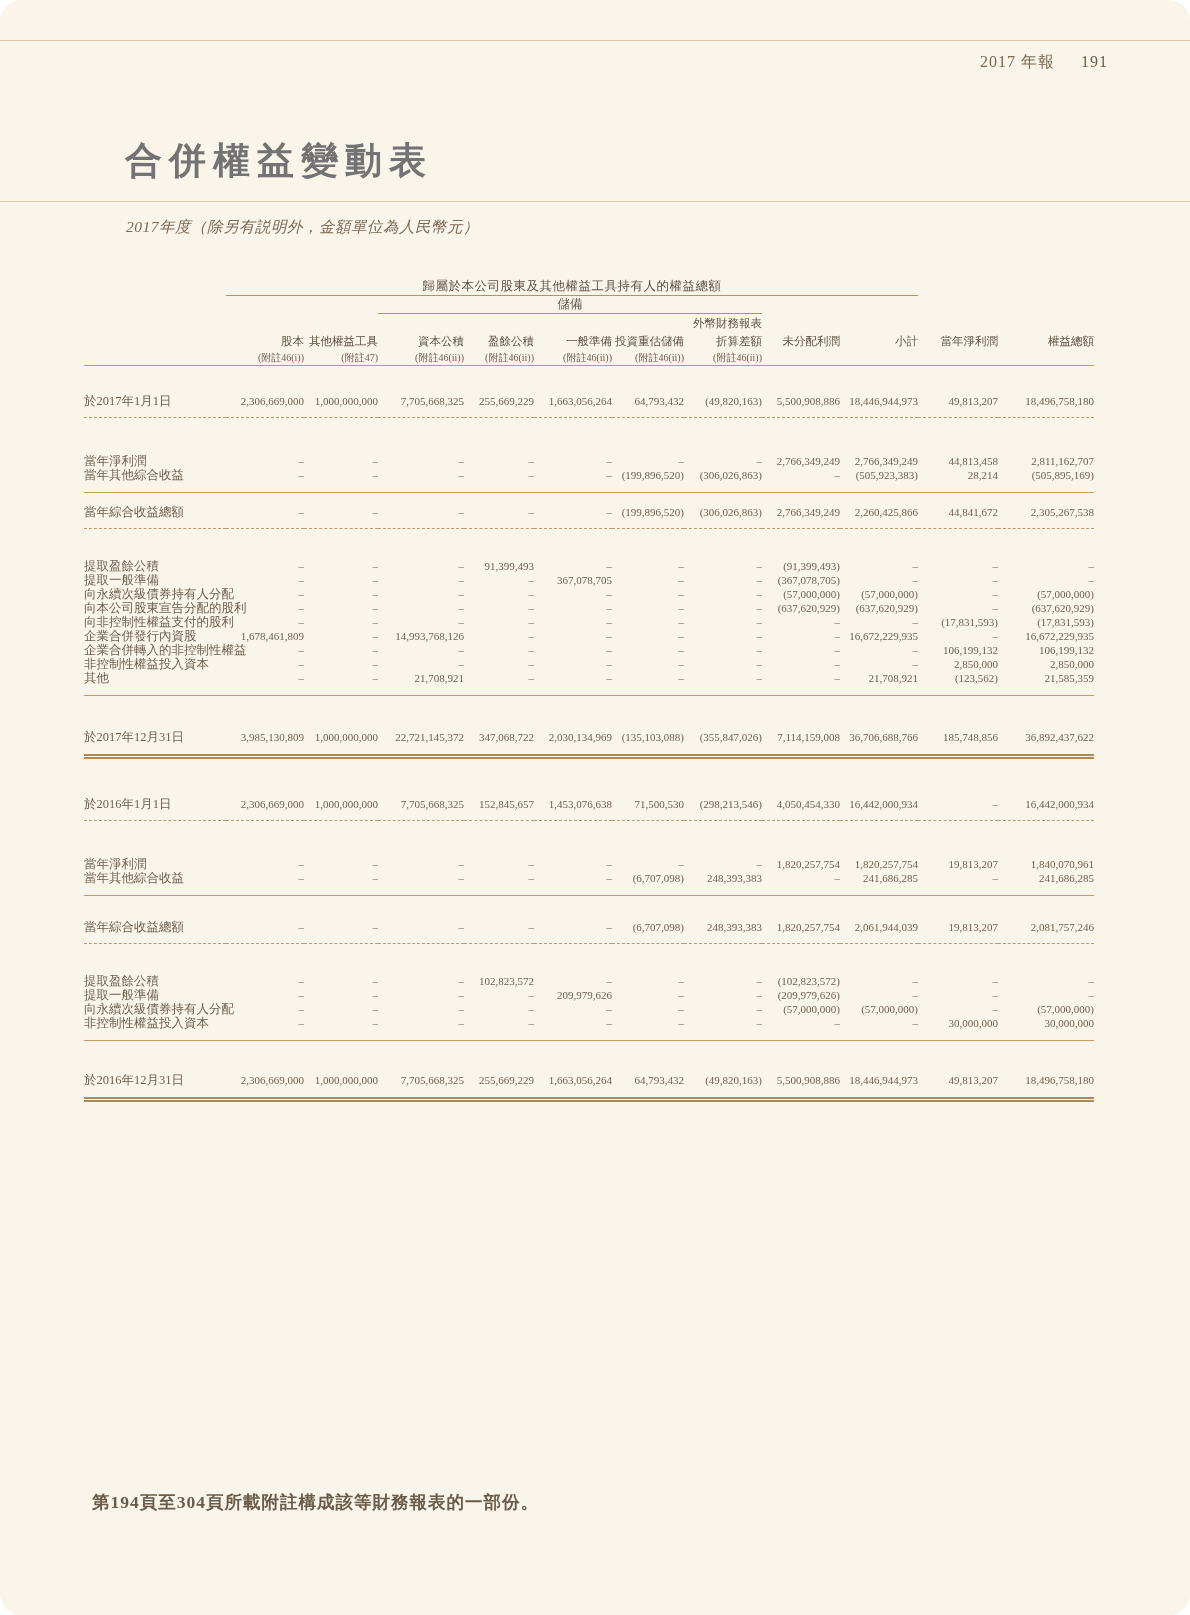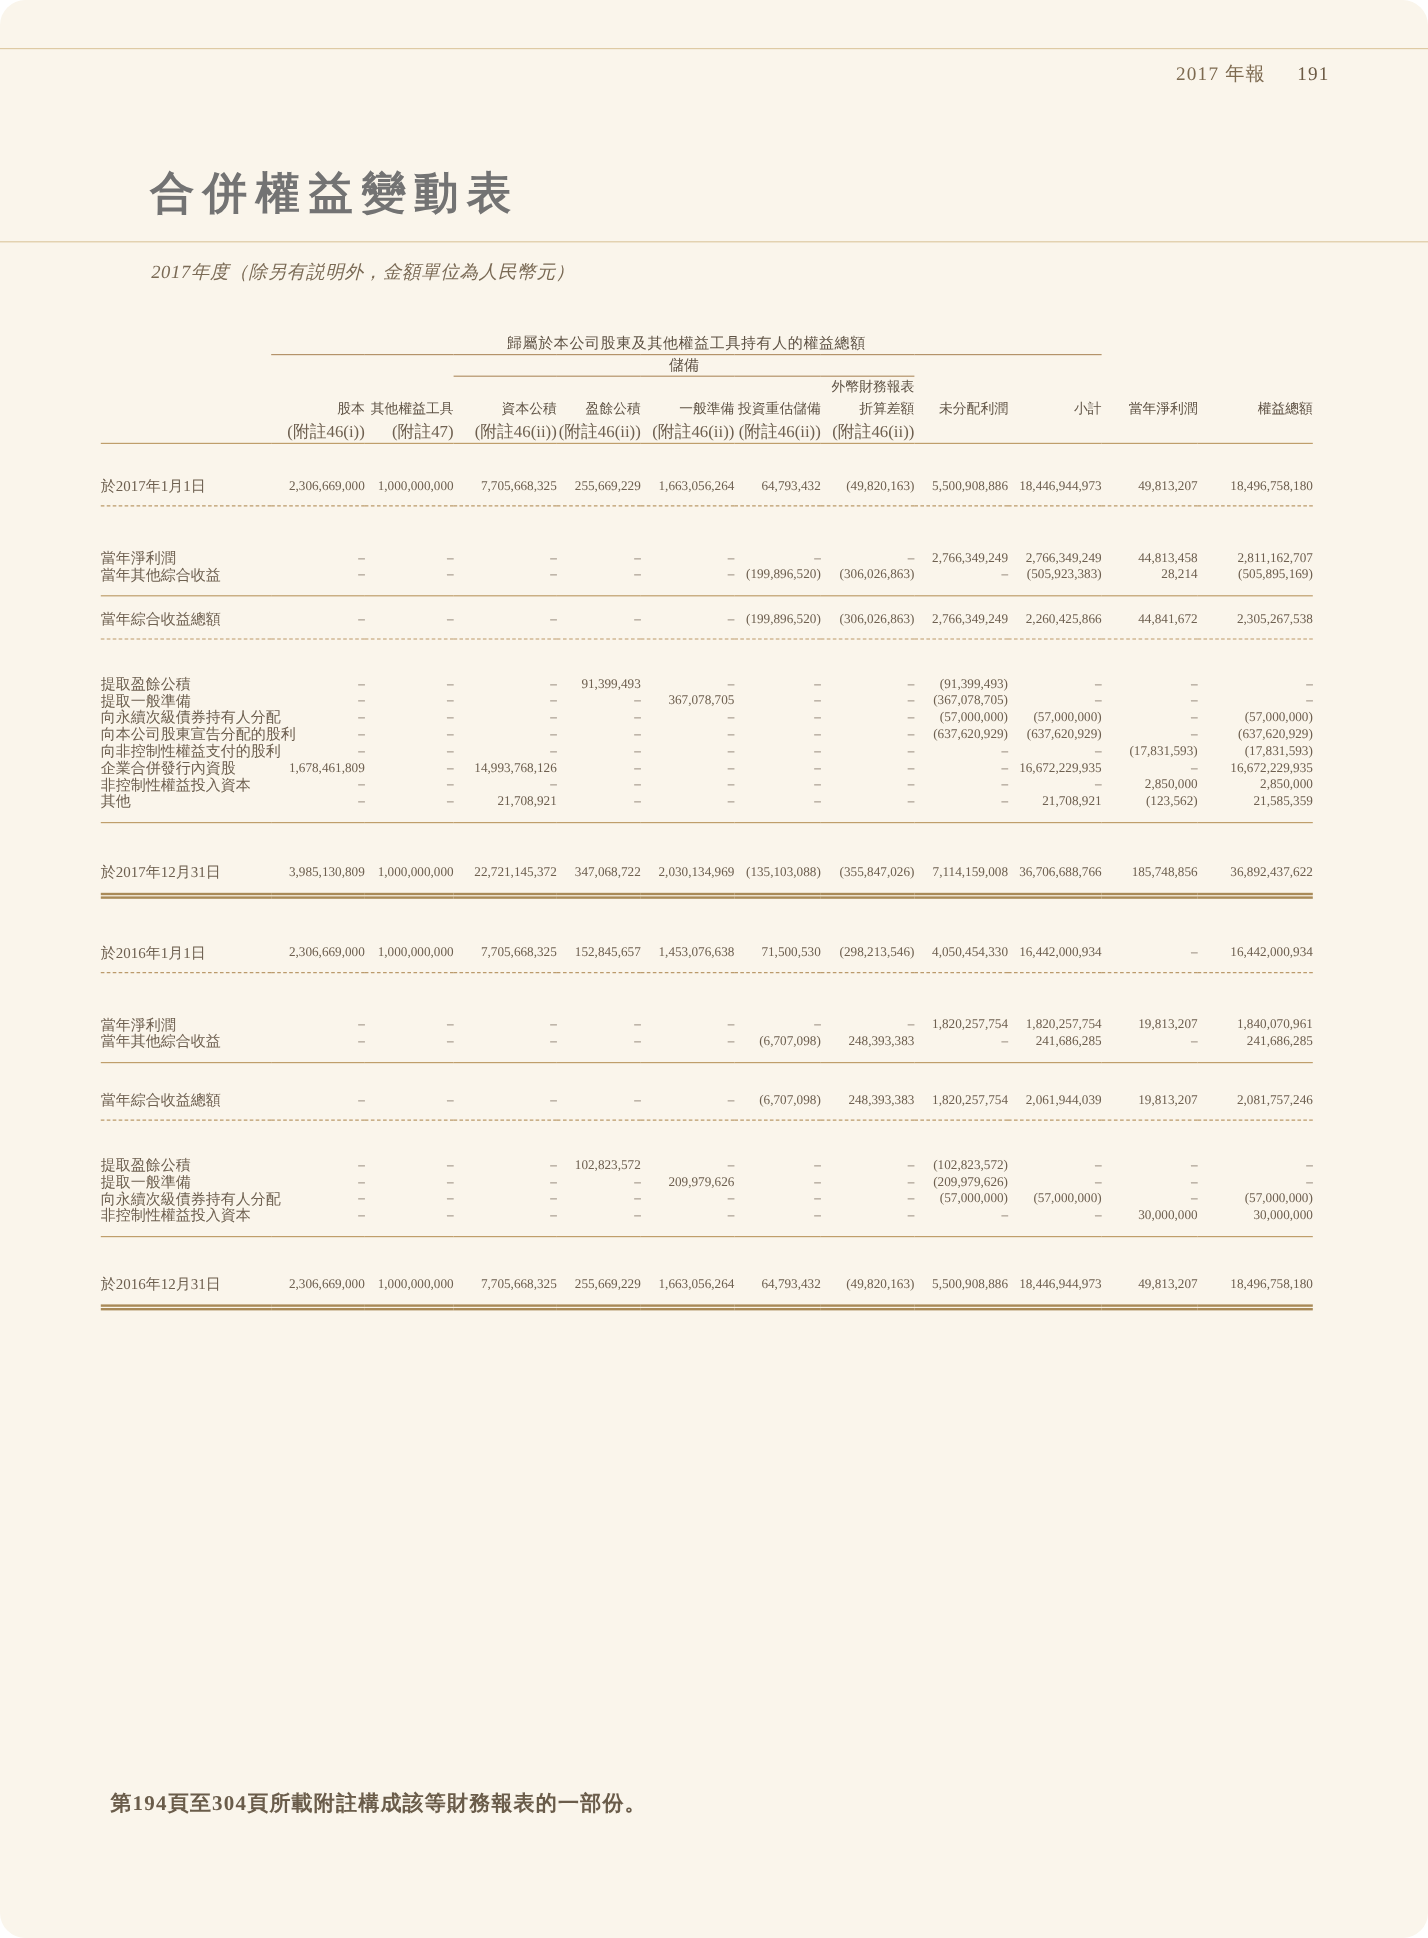--- a/index.html
+++ b/index.html
@@ -48,21 +48,21 @@
   }
   .reserves-h{
     text-align:center;font-weight:bold;font-size:12.5px;color:#5e5244;
     padding-top:9px;padding-bottom:4px;border-bottom:1px solid #b4936a;
   }
   th.colh{
     text-align:right;font-weight:bold;font-size:11.5px;color:#5e5244;
     padding-top:15px;white-space:pre-line;line-height:1.6;
   }
   td.coln{
-    text-align:right;font-size:14px;color:#6e6050;
+    text-align:right;font-size:10px;color:#6e6050;
     padding-top:3px;padding-bottom:9px;white-space:nowrap;
   }
   tr.head-bottom td{border-bottom:1px solid #bf9e6b;}
   
   tr.gap td{height:0;line-height:0;font-size:0;}
   .data-row td{padding:4px 0 5px;font-size:11px;line-height:14px;}
   .data-row td.row-label{
     text-align:left;font-size:12.5px;color:#6e6050;white-space:nowrap;
   }
   .data-row td.num{text-align:right;white-space:nowrap;color:#6e6050;}
@@ -293,20 +293,34 @@
             <td class="num">–</td>
             <td class="num">–</td>
             <td class="num">–</td>
             <td class="num">–</td>
             <td class="num">–</td>
             <td class="num">16,672,229,935</td>
             <td class="num">–</td>
             <td class="num">16,672,229,935</td>
           </tr>
           <tr class="data-row">
+            <td class="row-label">企業合併轉入的非控制性權益</td>
+            <td class="num">–</td>
+            <td class="num">–</td>
+            <td class="num">–</td>
+            <td class="num">–</td>
+            <td class="num">–</td>
+            <td class="num">–</td>
+            <td class="num">–</td>
+            <td class="num">–</td>
+            <td class="num">–</td>
+            <td class="num">106,199,132</td>
+            <td class="num">106,199,132</td>
+          </tr>
+          <tr class="data-row">
             <td class="row-label">非控制性權益投入資本</td>
             <td class="num">–</td>
             <td class="num">–</td>
             <td class="num">–</td>
             <td class="num">–</td>
             <td class="num">–</td>
             <td class="num">–</td>
             <td class="num">–</td>
             <td class="num">–</td>
             <td class="num">–</td>

